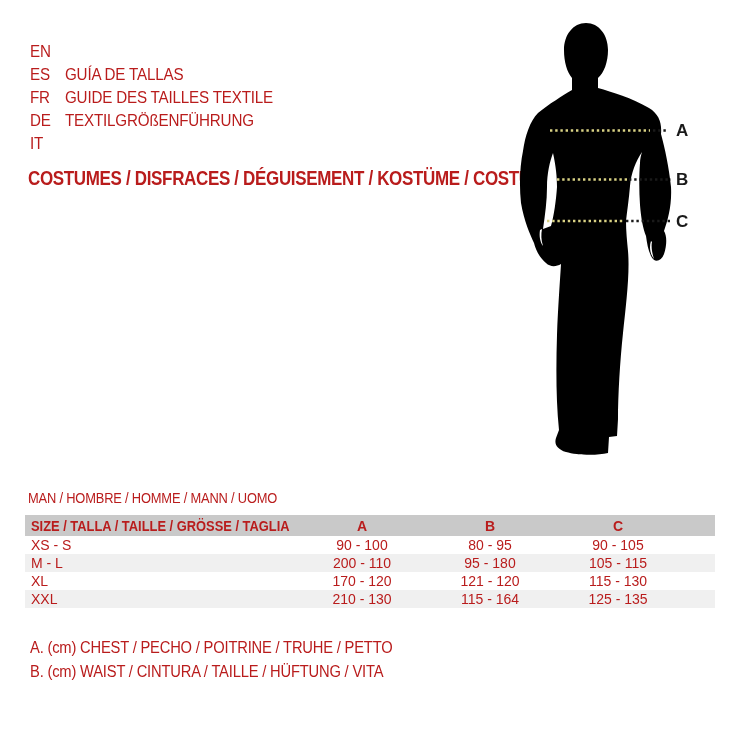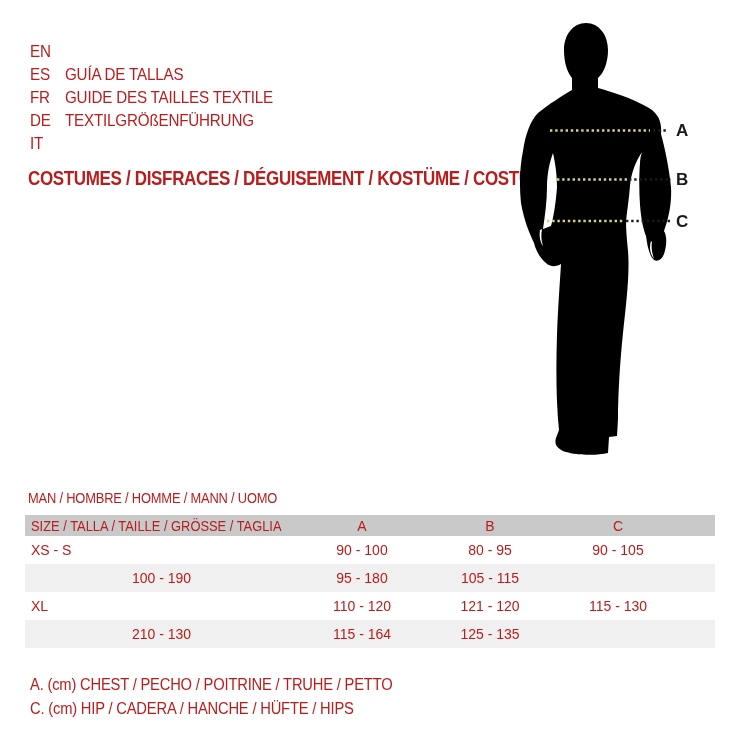--- a/index.html
+++ b/index.html
@@ -23,28 +23,28 @@
   
   .figure-svg{position:absolute;left:510px;top:15px;width:190px;height:455px;}
   .figure-svg text{font-family:"Liberation Sans","DejaVu Sans",sans-serif;font-size:17px;font-weight:bold;fill:#1a1a1a;}
 
   
   .man-title{position:absolute;left:28px;top:490px;font-size:14px;letter-spacing:-0.2px;}
 
   
   .size-table{position:absolute;left:25px;top:515px;width:690px;font-size:14px;}
   .t-row{display:grid;grid-template-columns:273px 128px 128px 128px 33px;align-items:center;}
-  .t-head{height:21px;background:#c9c9c9;}
-  .t-data{height:28px;}
+  .t-head{height:21px;background:#c9c9c9;font-weight:bold;}
+  .t-data{height:18px;}
   .t-data.alt{background:#f0f0f0;}
   .c-label{padding-left:6px;text-align:left;}
   .c-num{text-align:center;}
 
   
-  .footnotes{position:absolute;left:30px;top:673px;}
+  .footnotes{position:absolute;left:30px;top:636px;}
   .footnote{height:23.5px;line-height:23.5px;font-size:16px;letter-spacing:-0.2px;}
 </style>
 </head>
 <body>
 
 <div class="canvas">
 
   <div class="lang-list">
     <div class="lang-row">
       <span class="lang-code"><span class="cond">EN</span></span>
@@ -148,38 +148,40 @@
       <div></div>
     </div>
     <div class="t-row t-data">
       <div class="c-label">XS - S</div>
       <div class="c-num">90 - 100</div>
       <div class="c-num">80 - 95</div>
       <div class="c-num">90 - 105</div>
       <div></div>
     </div>
     <div class="t-row t-data alt">
-      <div class="c-num">100 - 190</div>
+      <div class="c-label">M - L</div>
+      <div class="c-num">200 - 110</div>
       <div class="c-num">95 - 180</div>
       <div class="c-num">105 - 115</div>
       <div></div>
     </div>
     <div class="t-row t-data">
       <div class="c-label">XL</div>
-      <div class="c-num">110 - 120</div>
+      <div class="c-num">170 - 120</div>
       <div class="c-num">121 - 120</div>
       <div class="c-num">115 - 130</div>
       <div></div>
     </div>
     <div class="t-row t-data alt">
+      <div class="c-label">XXL</div>
       <div class="c-num">210 - 130</div>
       <div class="c-num">115 - 164</div>
       <div class="c-num">125 - 135</div>
       <div></div>
     </div>
   </div>
 
   <div class="footnotes">
     <div class="footnote"><span class="cond">A. (cm) CHEST / PECHO / POITRINE / TRUHE / PETTO</span></div>
-    <div class="footnote"><span class="cond">C. (cm) HIP / CADERA / HANCHE / HÜFTE / HIPS</span></div>
+    <div class="footnote"><span class="cond">B. (cm) WAIST / CINTURA / TAILLE / HÜFTUNG / VITA</span></div>
   </div>
 
 </div>
 
 </body></html>

